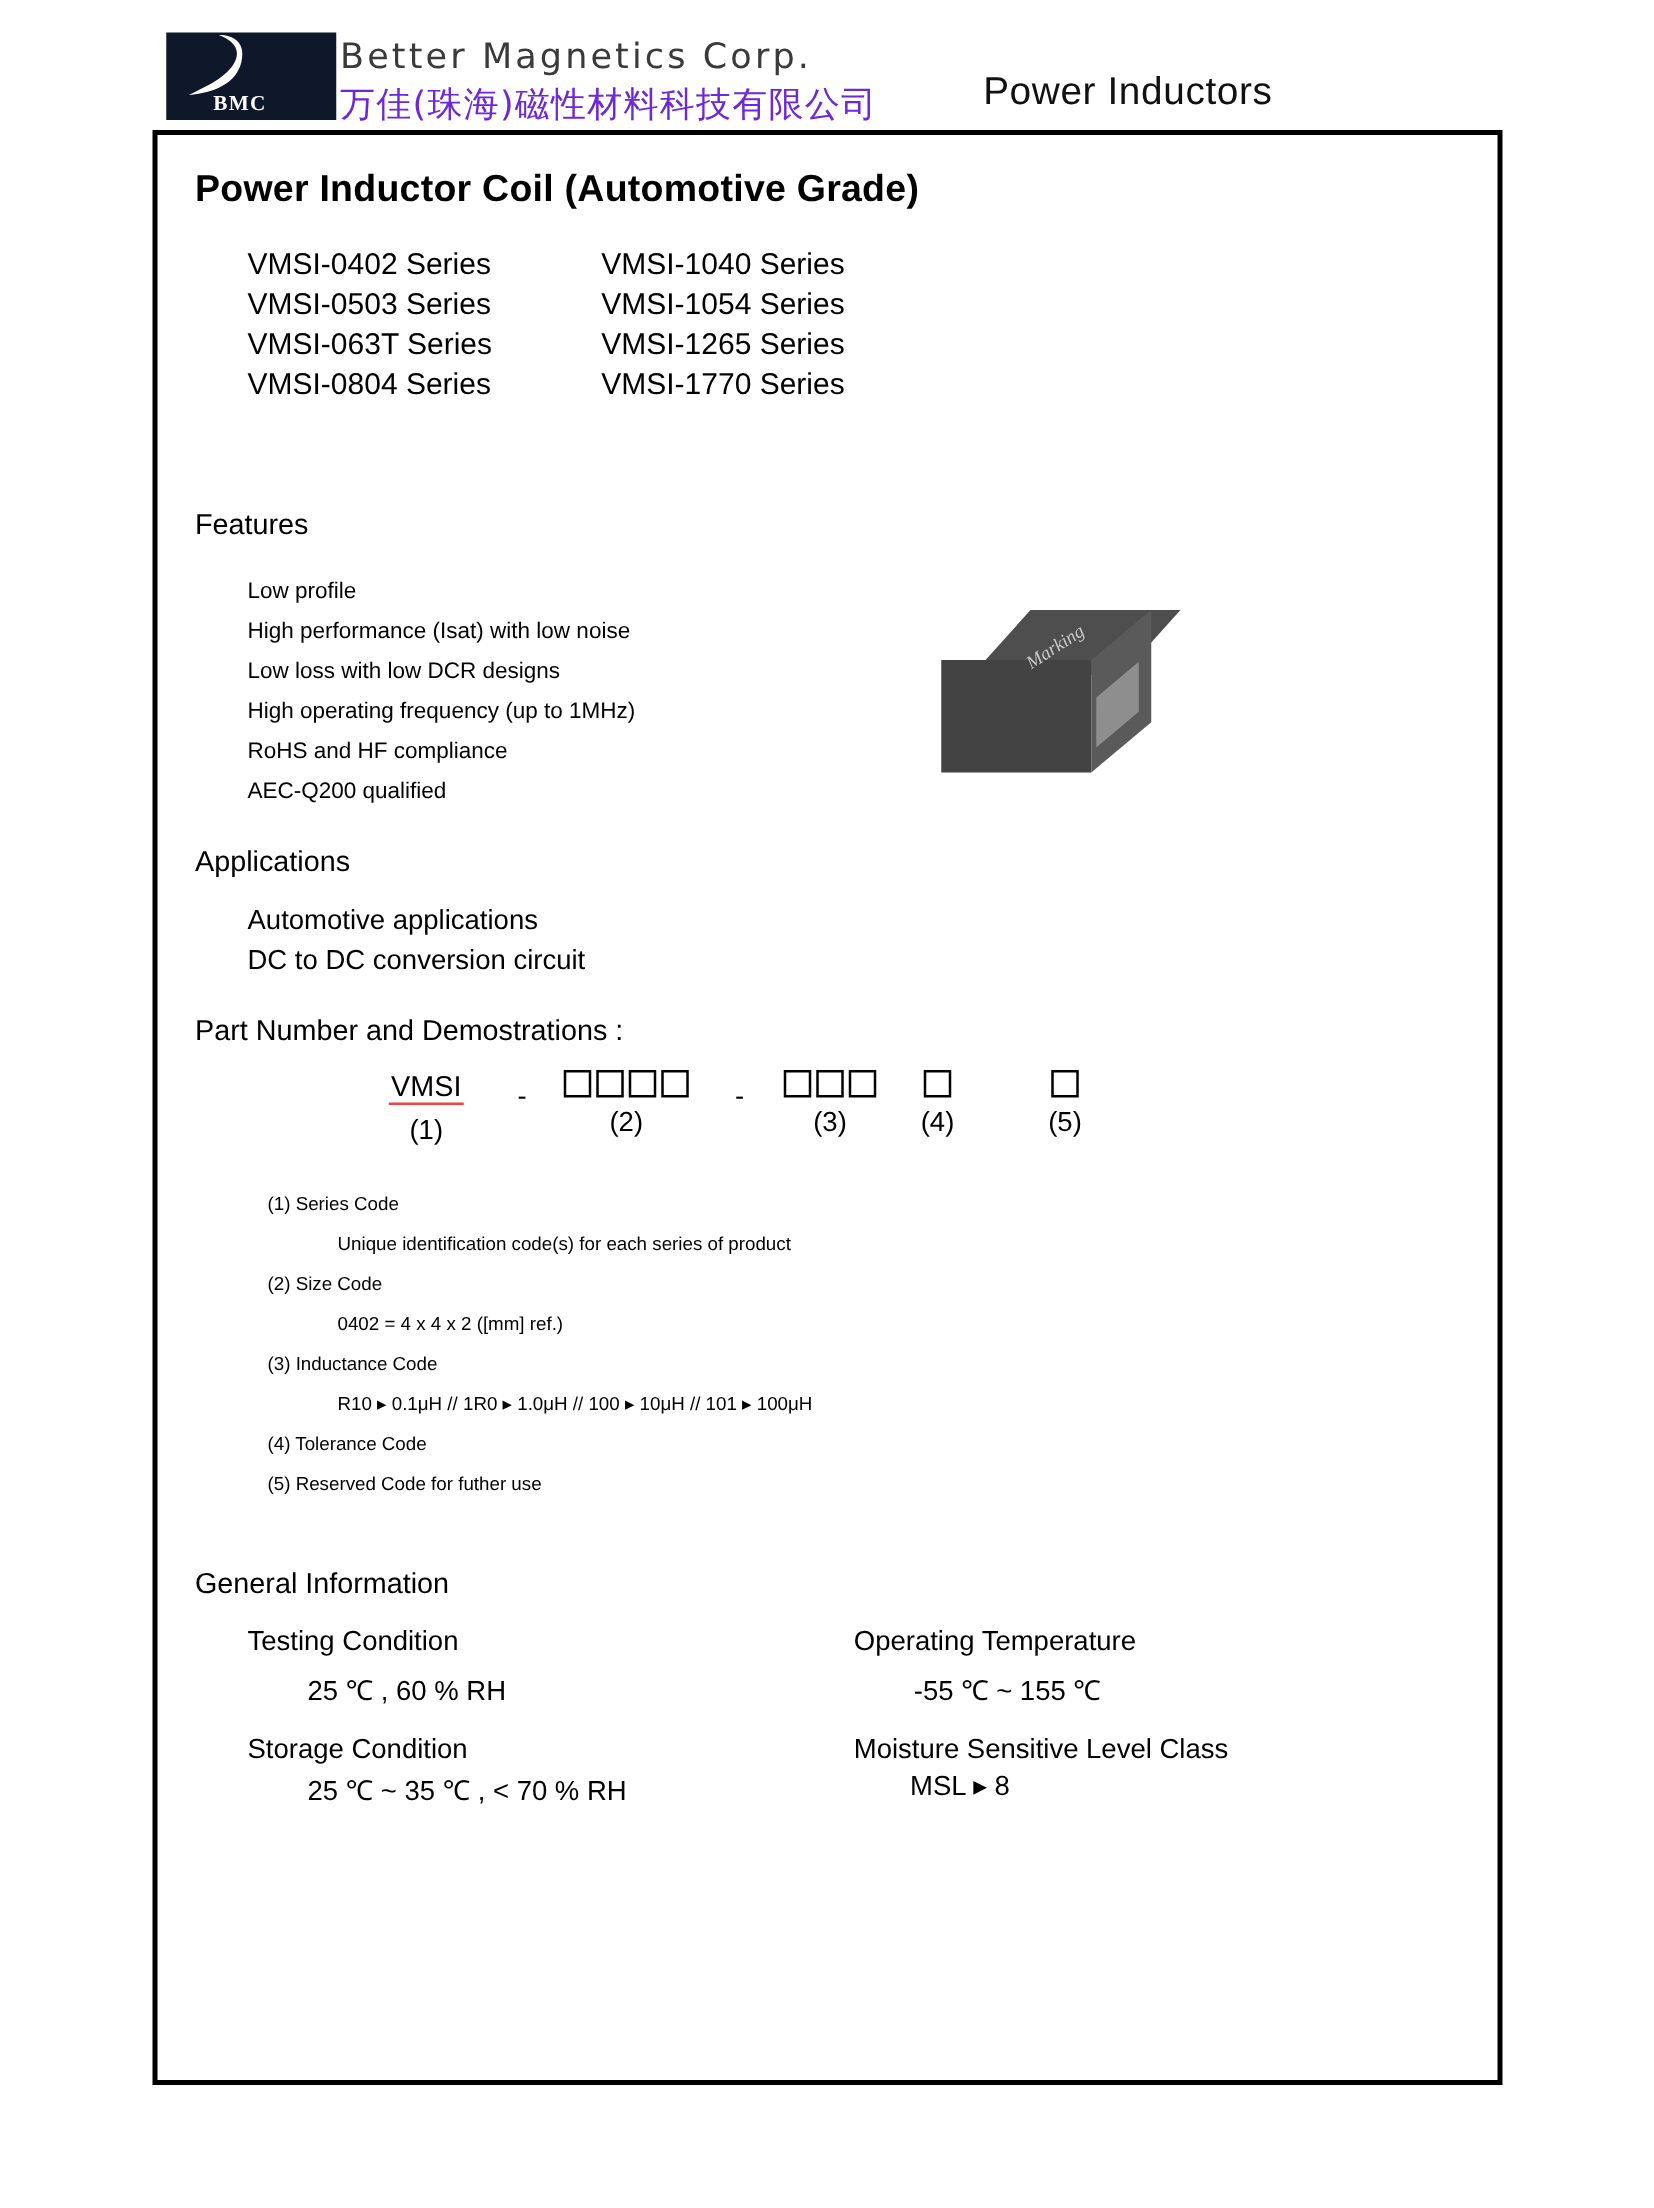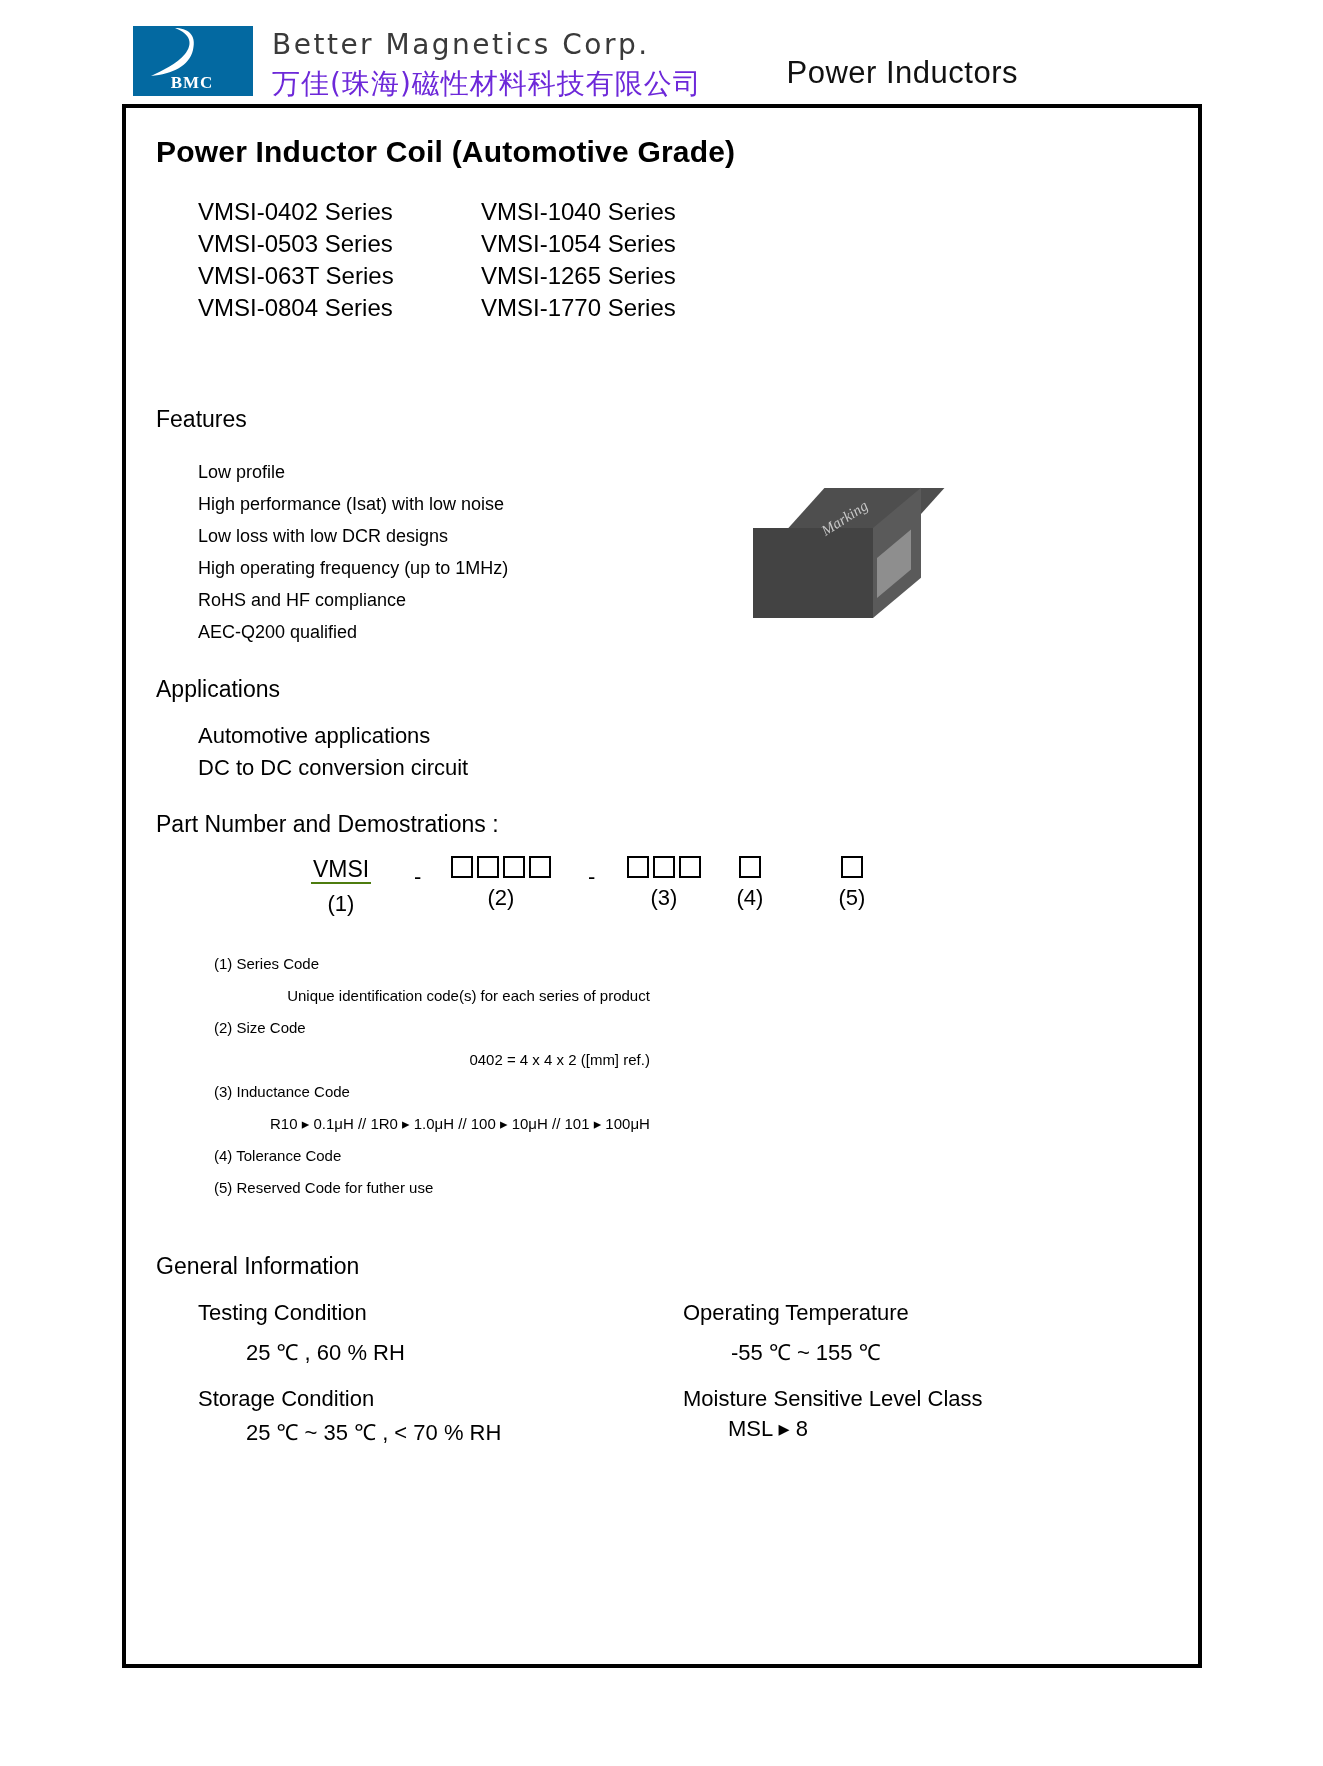--- a/index.html
+++ b/index.html
@@ -21,23 +21,23 @@
     position: absolute;
     left: 0;
     top: 0;
     width: 1323px;
     height: 105px;
   }
   .logo-block {
     position: absolute;
     left: 133px;
     top: 26px;
-    width: 120px;
+    width: 136px;
     height: 70px;
-    background: #0369a1;
+    background: #0f172a;
     overflow: hidden;
   }
   .logo-swoosh {
     position: absolute;
     left: 6px;
     top: 0px;
     width: 80px;
     height: 52px;
   }
   .logo-text {
@@ -212,21 +212,21 @@
     width: 100%;
     height: 70px;
   }
   .pn-item {
     position: absolute;
     text-align: center;
   }
   .pn-label {
     font-size: 23px;
     line-height: 26px;
-    border-bottom: 2px solid #4d7c0f;
+    border-bottom: 2px solid #ef4444;
     display: inline-block;
     padding: 0 2px;
   }
   .pn-num {
     font-size: 22px;
     margin-top: 7px;
   }
   .pn-dash {
     position: absolute;
     font-size: 22px;
@@ -239,21 +239,21 @@
     box-sizing: border-box;
   }
 
   .pn-desc {
     position: absolute;
     left: 88px;
     top: 840px;
     font-size: 15px;
   }
   .pn-desc .l1 { height: 32px; line-height: 32px; }
-  .pn-desc .l2 { height: 32px; line-height: 32px; padding-left: 56px; text-align: right; }
+  .pn-desc .l2 { height: 32px; line-height: 32px; padding-left: 56px; }
 
   
   .gi {
     position: absolute;
     left: 72px;
     top: 1192px;
     width: 960px;
     font-size: 22px;
   }
   .gi-row { position: relative; height: 36px; }

